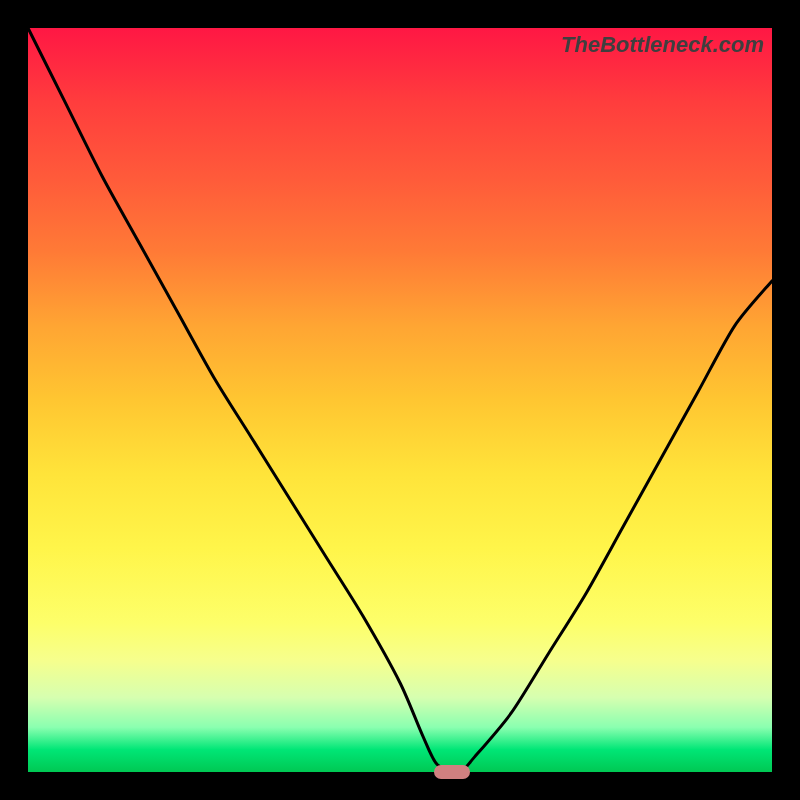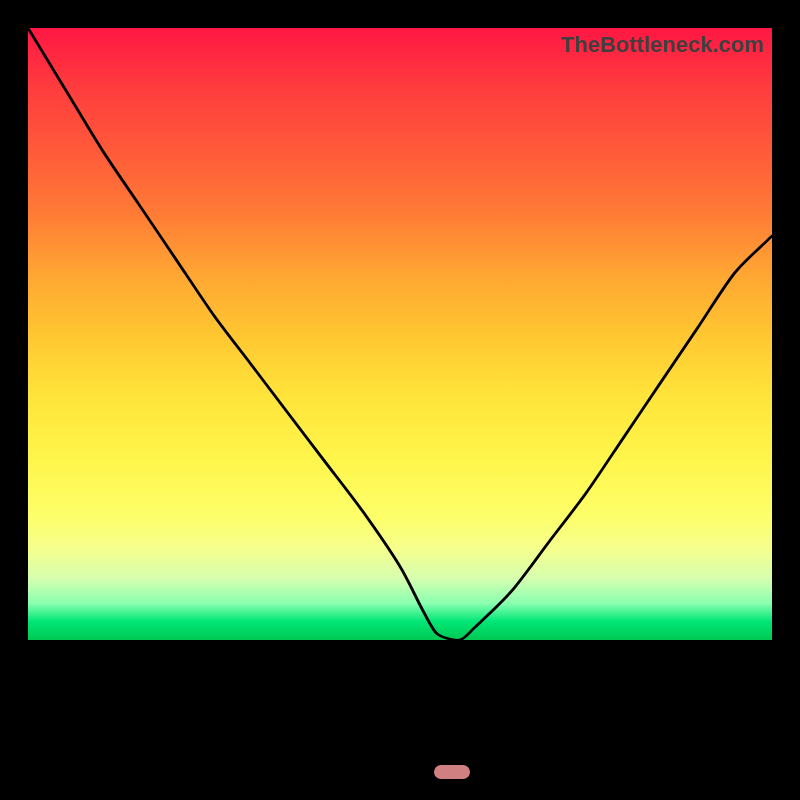--- a/index.html
+++ b/index.html
@@ -8,38 +8,39 @@
     position: relative;
     width: 800px;
     height: 800px;
     background: #000;
   }
   .plot-area {
     position: absolute;
     left: 28px;
     top: 28px;
     width: 744px;
-    height: 612px;
+    height: 744px;
     
     background: linear-gradient(to bottom,
       #ff1744 0%,
       #ff3d3d 10%,
       #ff5a3a 20%,
       #ff7a36 30%,
       #ffa533 40%,
       #ffc631 50%,
       #ffe43a 60%,
       #fff54a 70%,
       #fdff6a 80%,
       #f6ff8d 85%,
       #d6ffb0 90%,
       #8affb0 94%,
       #00e676 97%,
       #00c853 100%
     );
+    font-style: italic;
   }
   .attribution {
     position: absolute;
     top: 4px;
     right: 8px;
     font-family: Arial, Helvetica, sans-serif;
     font-size: 22px;
     font-weight: bold;
     color: #3f3f3f;
     letter-spacing: 0px;

